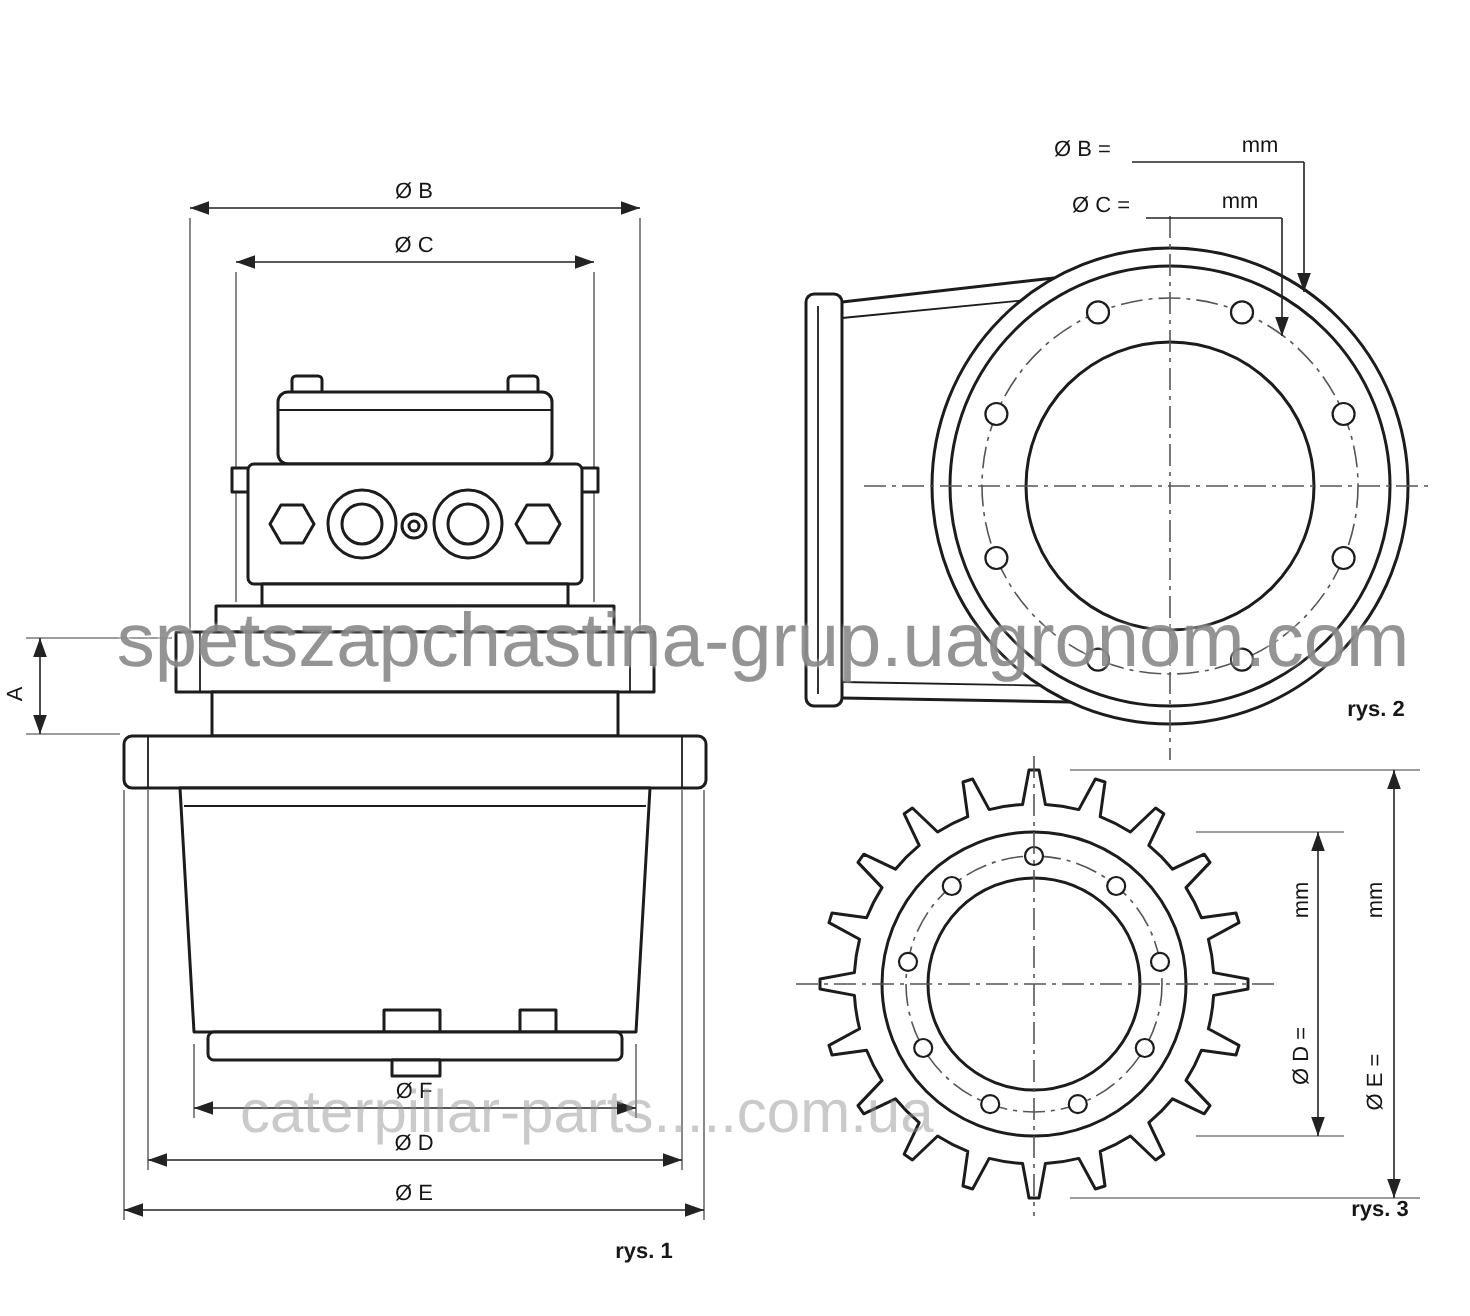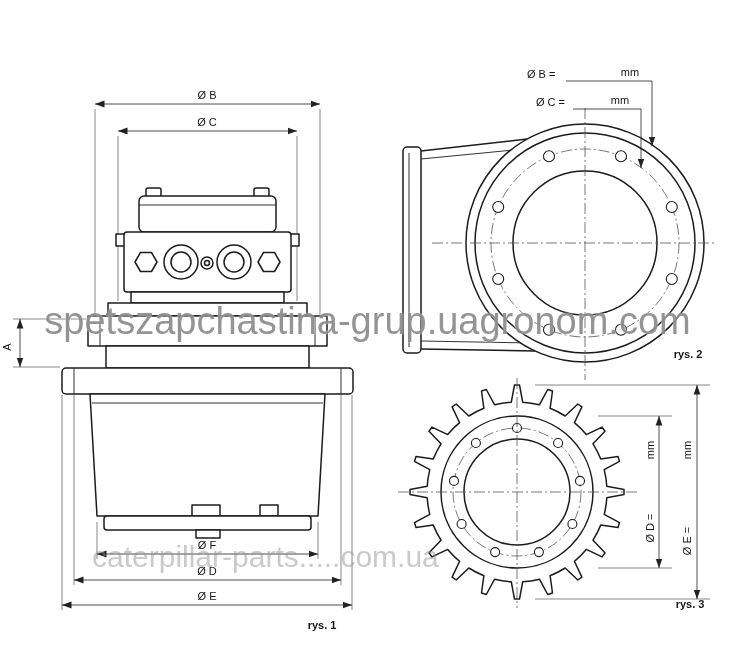--- a/index.html
+++ b/index.html
@@ -8,21 +8,21 @@
   svg{position:absolute;left:0;top:0;}
   svg text{font-family:"Liberation Sans",sans-serif;font-size:11px;fill:#161616;}
   svg text.cap{font-weight:bold;}
   .outl{fill:#ffffff;stroke:#1c1c1c;stroke-width:1.5;stroke-linejoin:round;}
   .oline{fill:none;stroke:#1c1c1c;stroke-width:1.5;stroke-linejoin:round;}
   .thin{fill:none;stroke:#1c1c1c;stroke-width:0.9;}
   .ext{stroke:#3a3a3a;stroke-width:0.6;fill:none;}
   .dim{stroke:#222222;stroke-width:0.8;fill:none;}
   .cl{stroke:#555555;stroke-width:0.8;fill:none;stroke-dasharray:11 3 2 3;}
   .hole{fill:#ffffff;stroke:#1c1c1c;stroke-width:1.1;}
-  .wm{position:absolute;white-space:nowrap;pointer-events:none;}
+  .wm{position:absolute;white-space:nowrap;pointer-events:none;padding-left:28px;}
   .wm-mid{left:0;right:0;top:300px;text-align:center;font-size:38px;
           color:rgba(118,118,118,0.78);text-shadow:0 0 2px rgba(255,255,255,0.9);}
   .wm-bottom{left:92px;top:540px;font-size:30px;color:rgba(145,145,145,0.48);}
 </style>
 </head>
 <body>
 
 <div id="stage">
 
 <svg width="735" height="658" viewBox="0 0 735 658">

